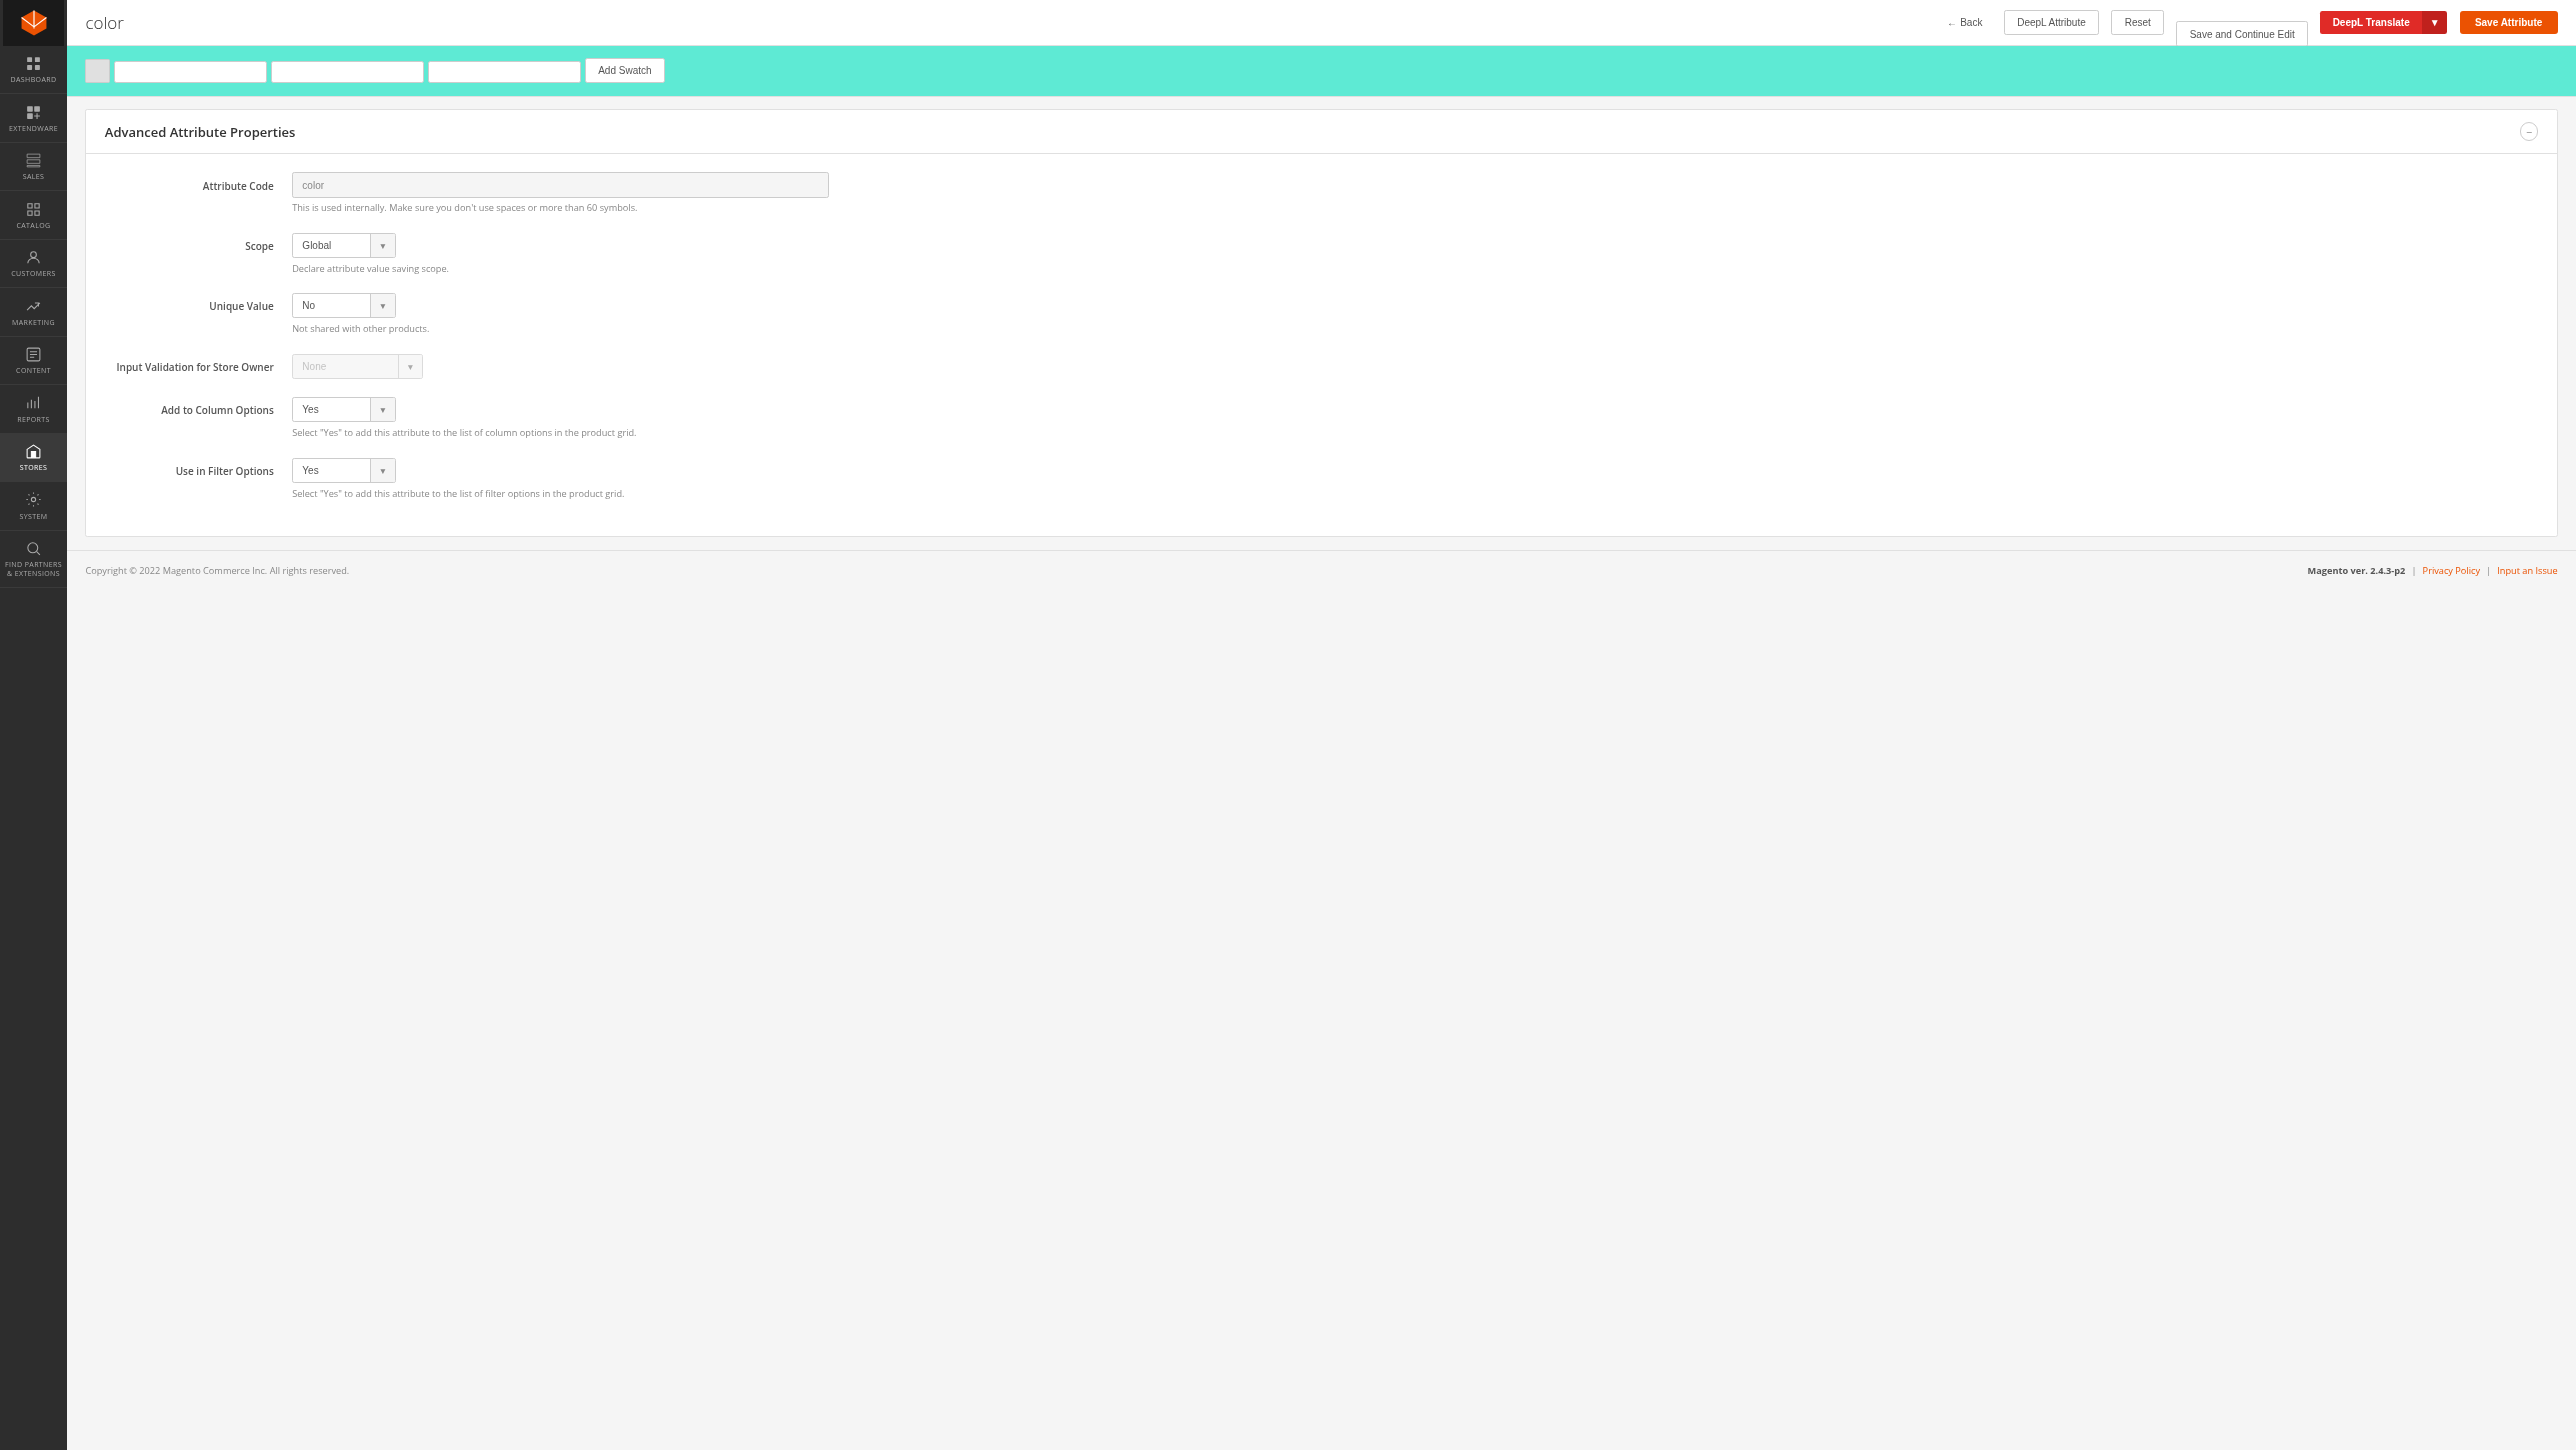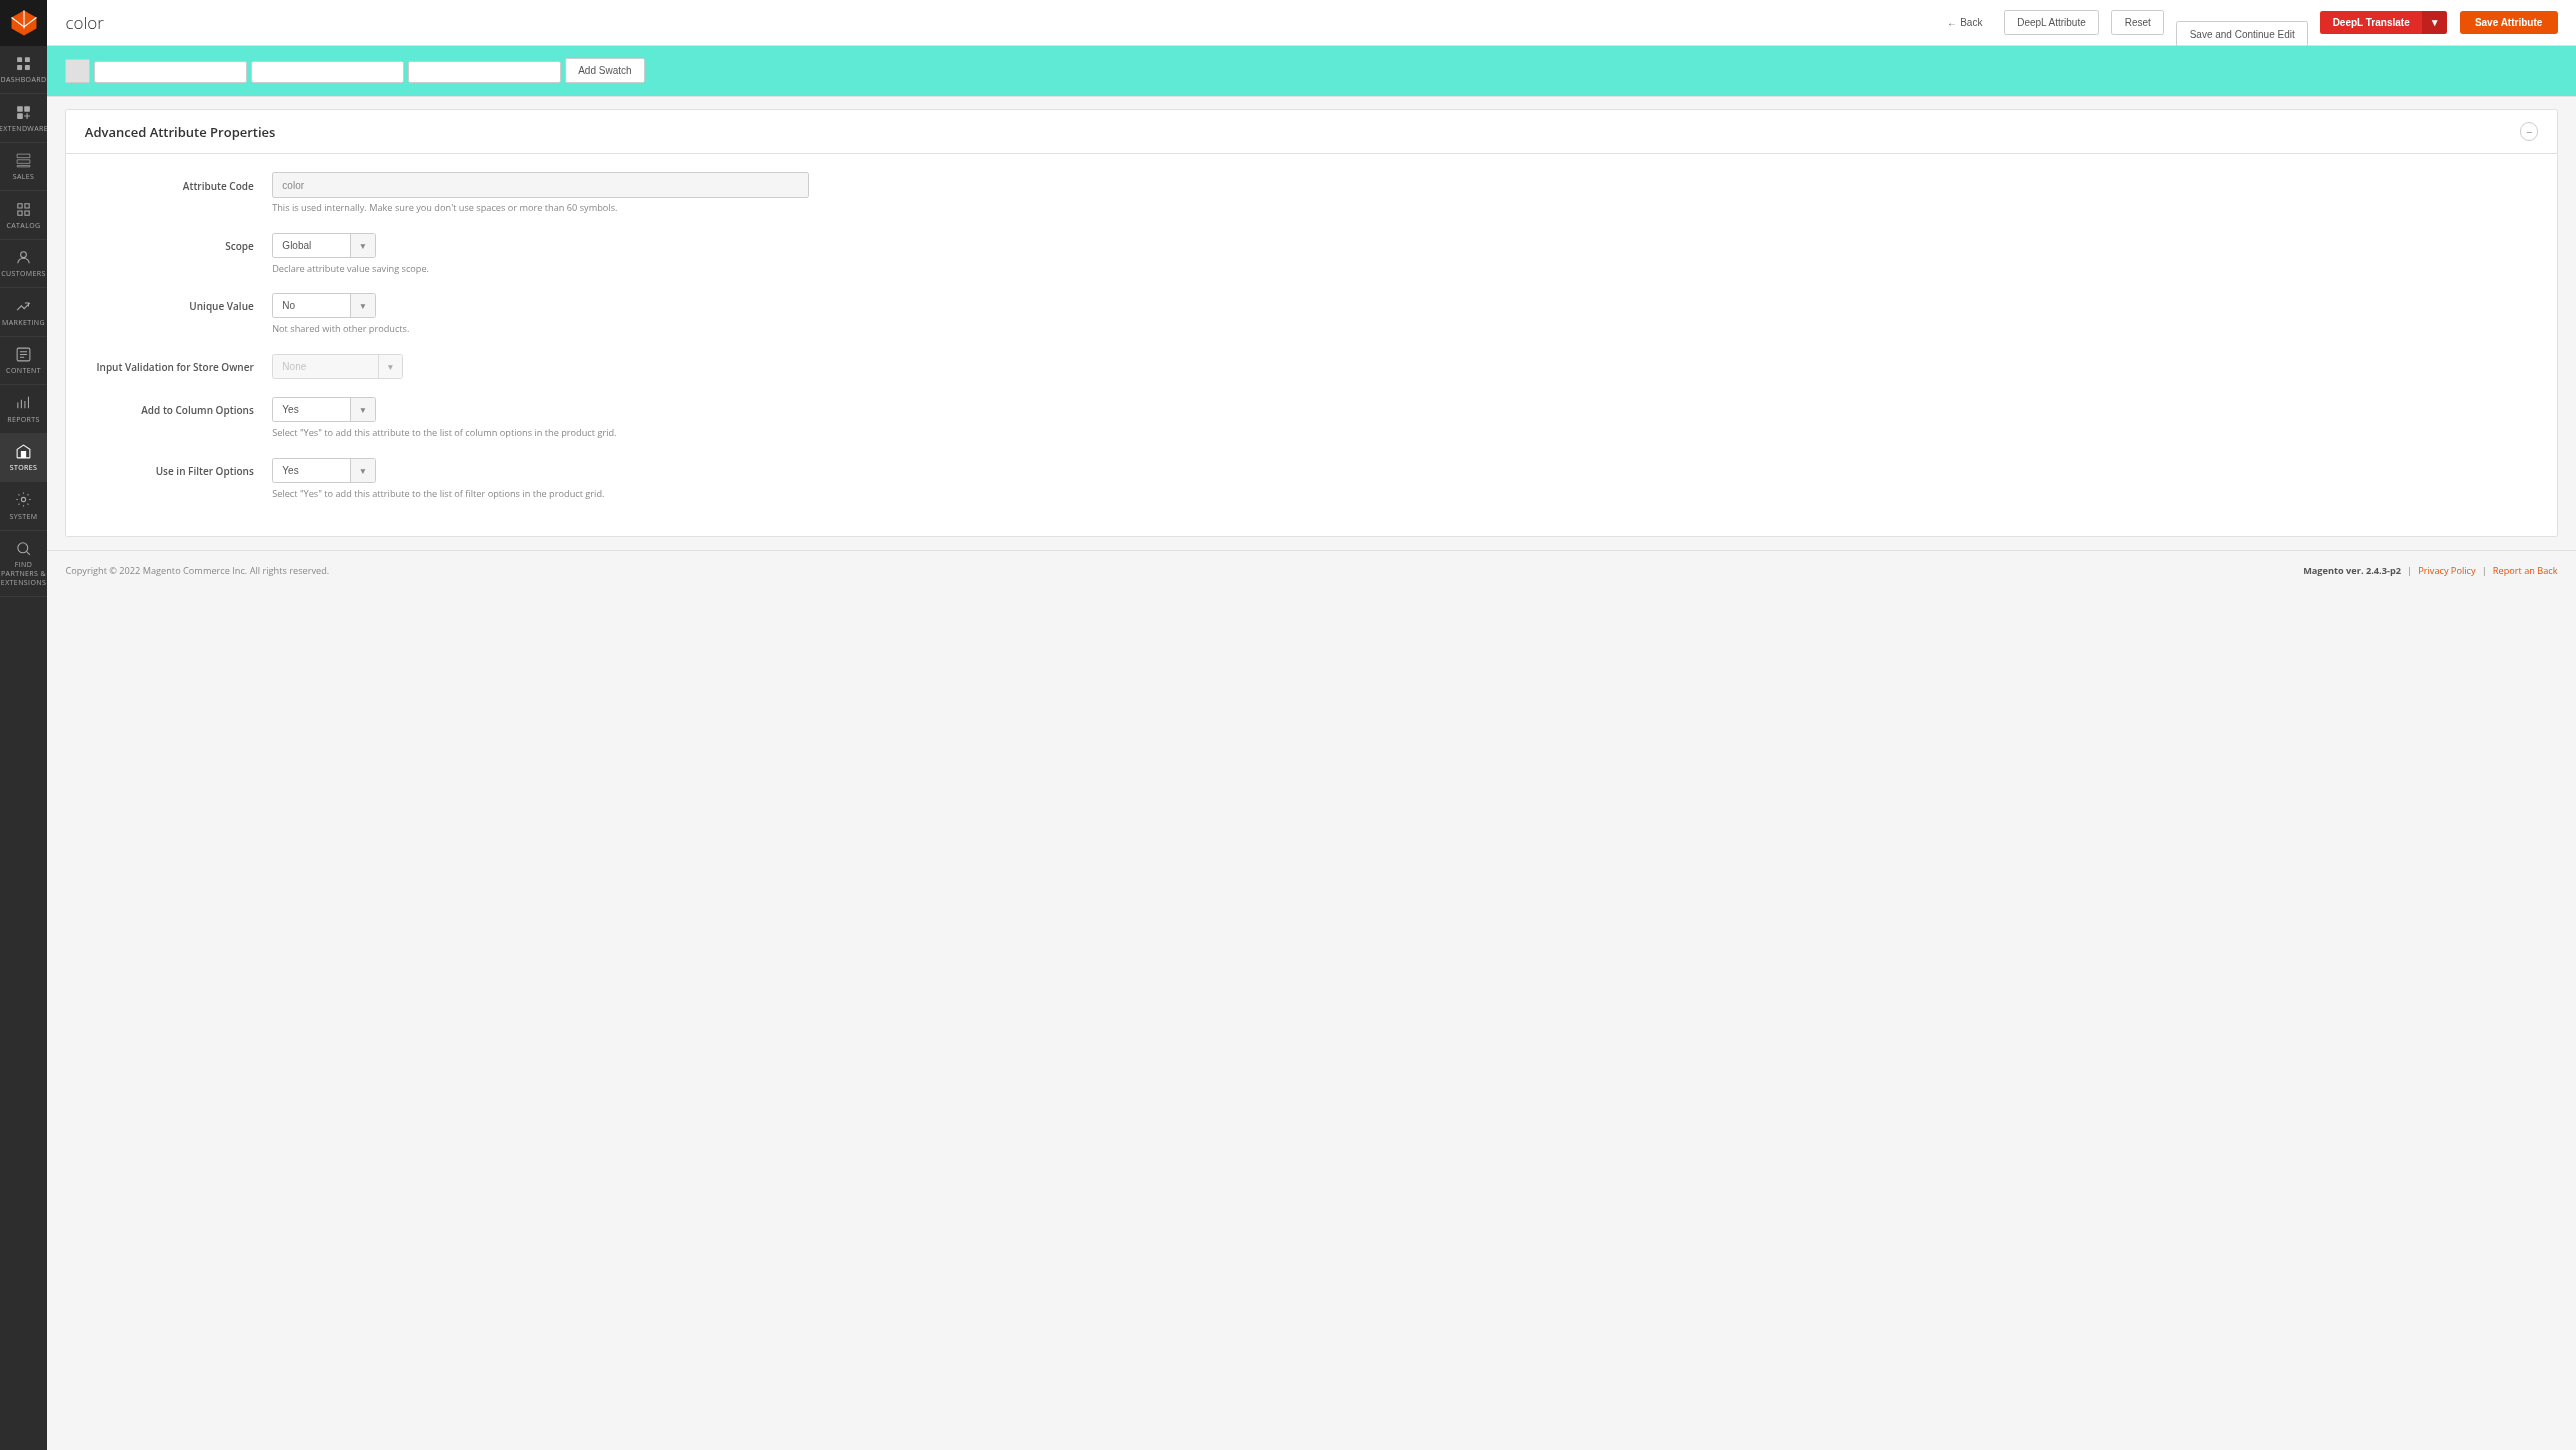--- a/index.html
+++ b/index.html
@@ -1,20 +1,20 @@
 <!DOCTYPE html>
 <html style="font-size:12.3px"><head>
   <meta charset="utf-8">
   <style>
     * { box-sizing: border-box; margin: 0; padding: 0; }
     body { font-family: 'Open Sans', Arial, sans-serif; font-size: 10.7px; background: #f5f5f5; display: flex; min-height: 100vh; }
 
     
     .sidebar {
-      width: 47px;
+      width: 67px;
       background: #2d2d2d;
       color: #fff;
       display: flex;
       flex-direction: column;
       align-items: center;
       padding-top: 0;
       min-height: 100vh;
       flex-shrink: 0;
     }
     .sidebar-logo {
@@ -526,19 +526,19 @@
     <footer class="footer">
       <span>Copyright © 2022 Magento Commerce Inc. All rights reserved.</span>
       <div class="footer-links">
         <span class="footer-version">
           <span>Magento</span>
           <span>ver. 2.4.3-p2</span>
         </span>
         <span>|</span>
         <a class="footer-link">Privacy Policy</a>
         <span>|</span>
-        <a class="footer-link">Report an Back</a>
+        <a class="footer-link">Input an Issue</a>
       </div>
     </footer>
 
   </div>
 </div>
 
 
 </body></html>

